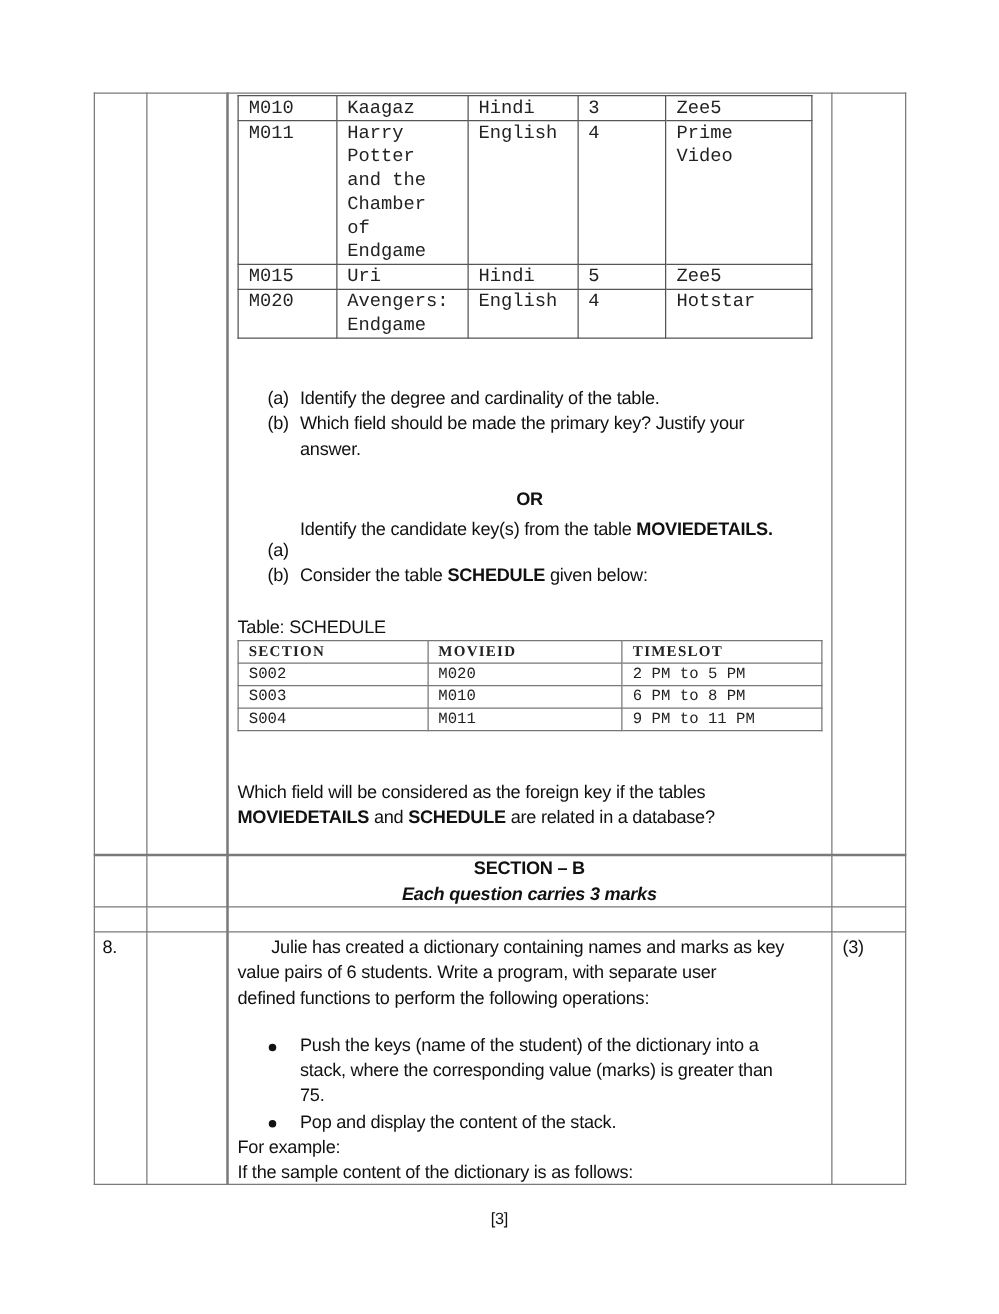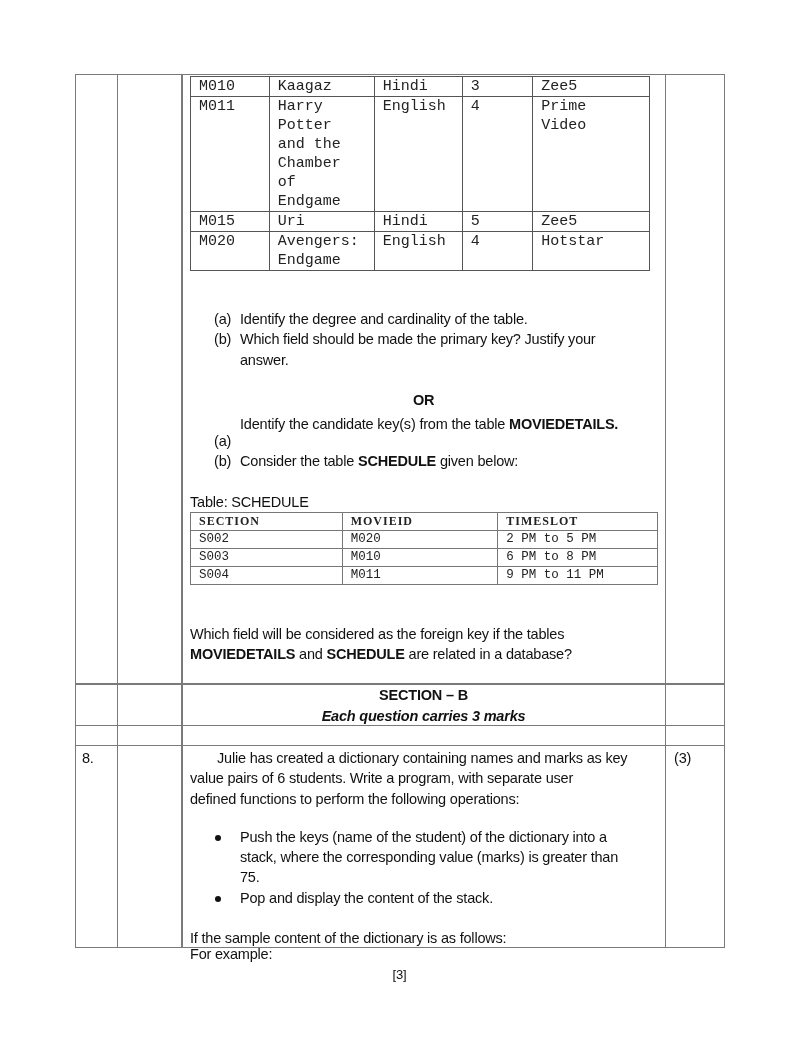--- a/index.html
+++ b/index.html
@@ -139,16 +139,16 @@
 <span class="txt" style="left:190px;top:768px;">value pairs of 6 students. Write a program, with separate user</span>
 <span class="txt" style="left:190px;top:789px;">defined functions to perform the following operations:</span>
 
 <span class="bullet" style="left:215px;top:835px;"></span>
 <span class="txt" style="left:240px;top:827px;">Push the keys (name of the student) of the dictionary into a</span>
 <span class="txt" style="left:240px;top:847px;">stack, where the corresponding value (marks) is greater than</span>
 <span class="txt" style="left:240px;top:867px;">75.</span>
 <span class="bullet" style="left:215px;top:896px;"></span>
 <span class="txt" style="left:240px;top:888px;">Pop and display the content of the stack.</span>
 
-<span class="txt" style="left:190px;top:908px;margin-top:36px;">For example:</span>
+<span class="txt" style="left:190px;top:908px;">For example:</span>
 <span class="txt" style="left:190px;top:928px;">If the sample content of the dictionary is as follows:</span>
 
 <div class="txt center" style="left:0;width:799px;top:965px;font-size:13px;">[3]</div>
 
 </body></html>

